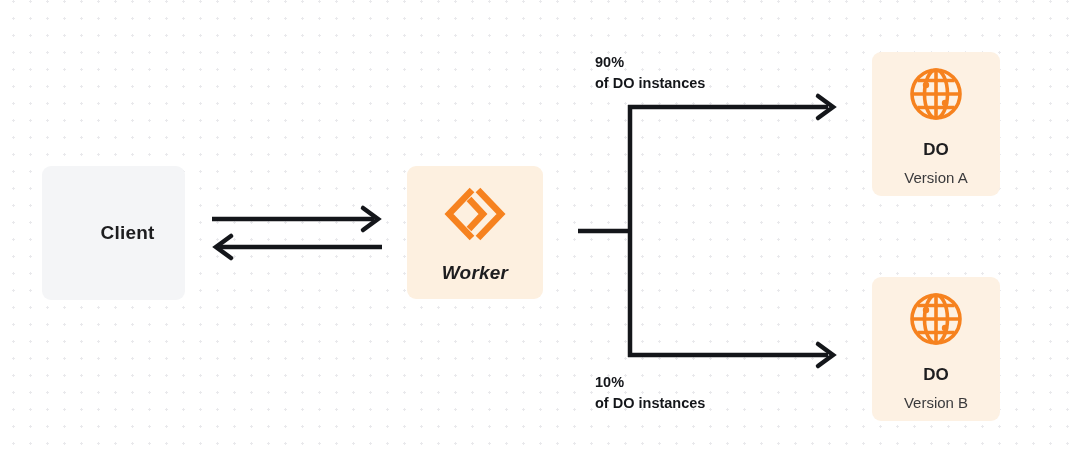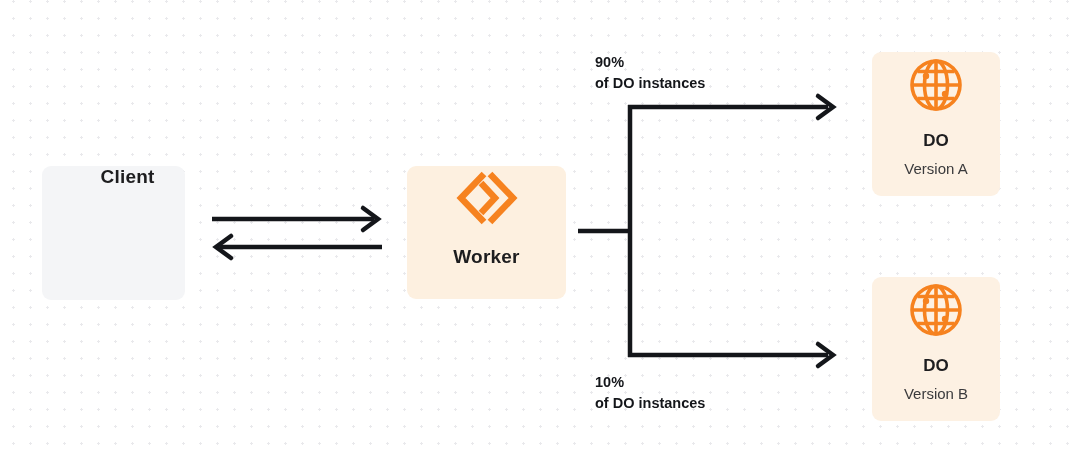--- a/index.html
+++ b/index.html
@@ -23,20 +23,21 @@
     background-size: 17px 17px;
     background-position: 5px 10px;
   }
 
   .node {
     position: absolute;
     box-sizing: border-box;
     display: flex;
     flex-direction: column;
     align-items: center;
+    justify-content: center;
     border-radius: 9px;
   }
 
   
   #node-client {
     left: 42px;
     top: 166px;
     width: 143px;
     height: 134px;
     background-color: #f4f5f7;
@@ -46,23 +47,24 @@
     font-weight: bold;
     color: #1d1d1f;
     letter-spacing: 0.2px;
     margin-left: 28px;
   }
 
   
   #node-worker {
     left: 407px;
     top: 166px;
-    width: 159px;
+    width: 136px;
     height: 133px;
     background-color: #fdf0e0;
+    font-style: italic;
   }
   #node-worker .icon-wrap {
     margin-top: 2px;
     margin-bottom: 14px;
   }
   #node-worker .node-title {
     font-size: 19px;
     font-weight: bold;
     color: #1d1d1f;
     letter-spacing: 0.2px;

